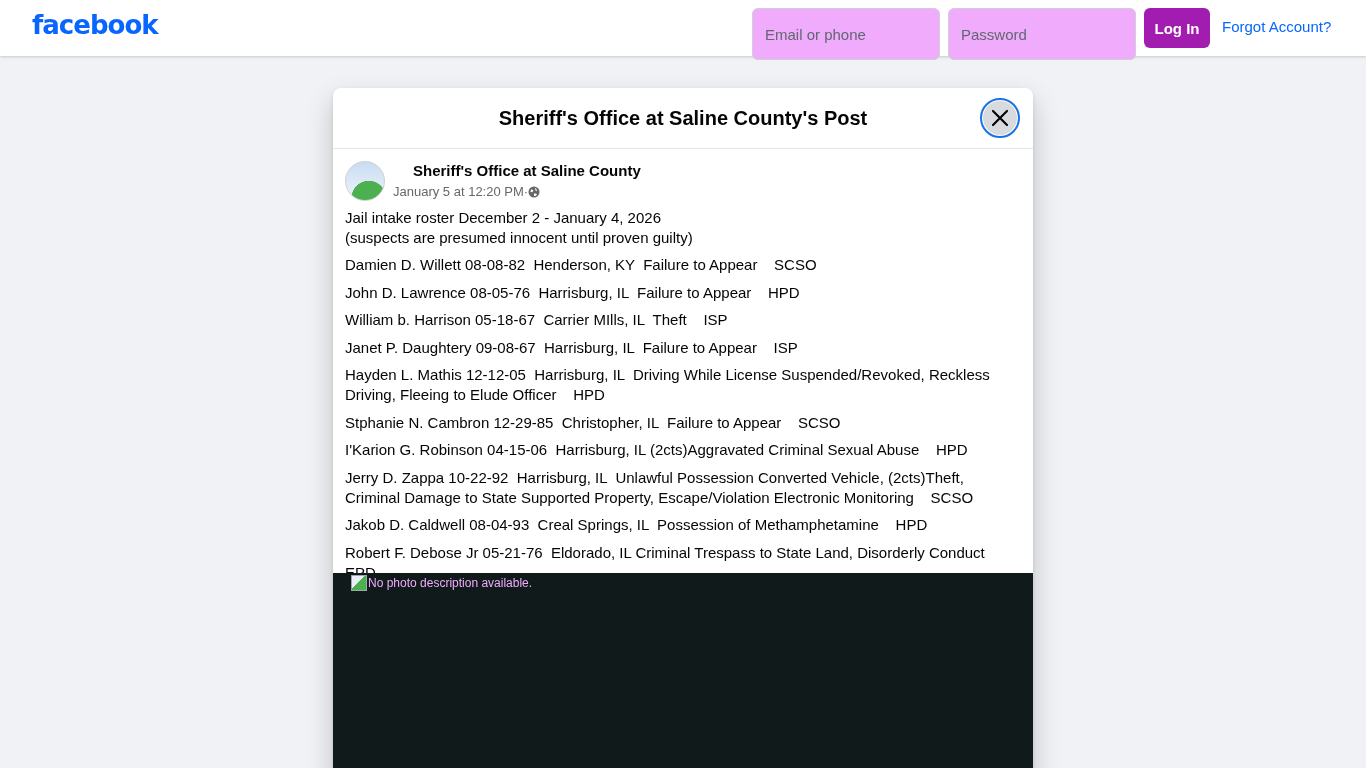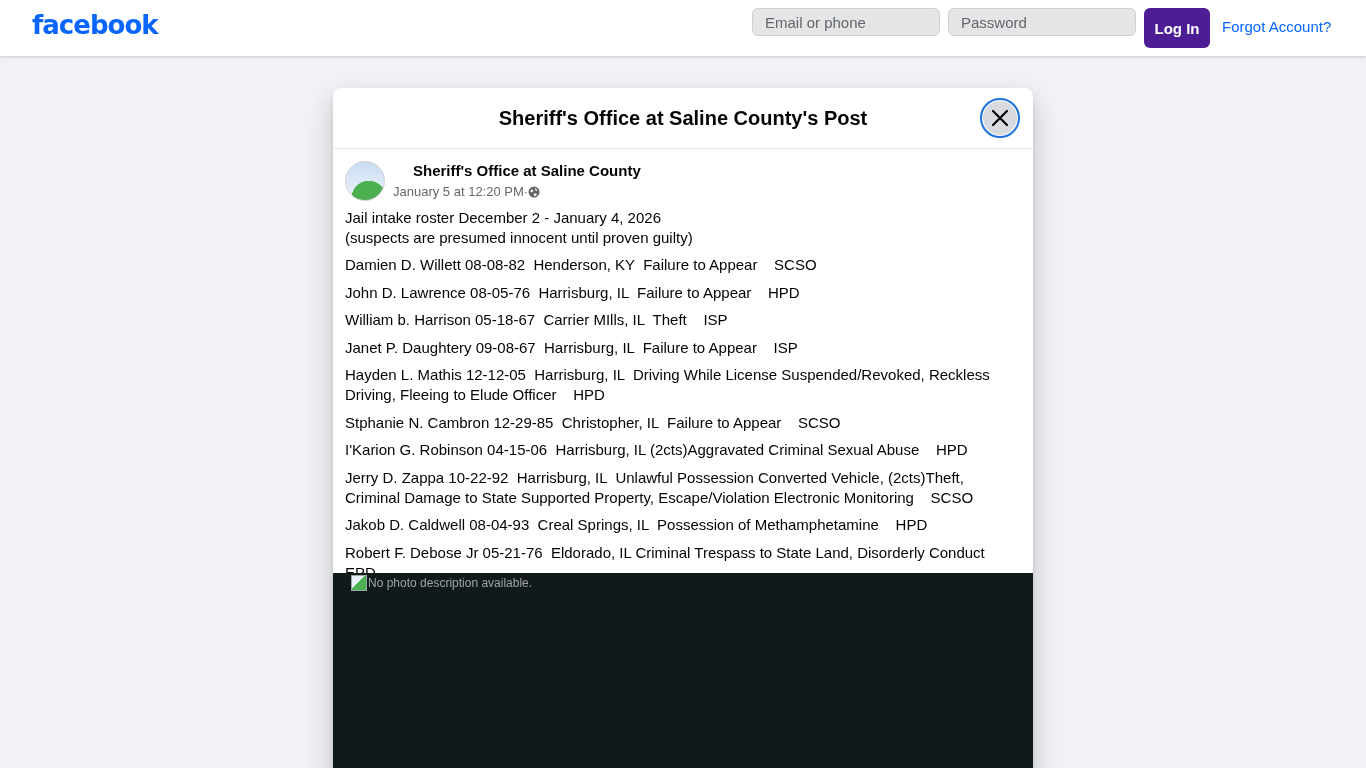--- a/index.html
+++ b/index.html
@@ -16,32 +16,32 @@
       box-shadow: 0 1px 2px rgba(0,0,0,0.12), 0 2px 4px rgba(0,0,0,0.04);
       z-index: 2;
     }
     .logo {
       position: absolute; left: 32px; top: 10px;
       font-family: "DejaVu Sans", "Liberation Sans", sans-serif;
       font-weight: bold; font-size: 26px; letter-spacing: -1px;
       color: #0866ff;
     }
     .login-input {
-      position: absolute; top: 8px; height: 28px;
+      position: absolute; top: 8px; height: 52px;
       border: 1px solid #ccd0d5; border-radius: 6px;
-      background: #e5e5e5; padding: 8px 12px;
+      background: #f0abfc; padding: 8px 12px;
       font-family: "Liberation Sans", sans-serif; font-size: 15px; color: #1c1e21;
       outline: none;
     }
     .login-input::placeholder { color: #606770; }
     .email-input { left: 752px; width: 188px; }
     .password-input { left: 948px; width: 188px; }
     .login-button {
       position: absolute; left: 1144px; top: 8px; width: 66px; height: 40px;
-      background: #4c1d95; color: #fff; border: none; border-radius: 6px;
+      background: #a21caf; color: #fff; border: none; border-radius: 6px;
       font-family: "Liberation Sans", sans-serif; font-weight: bold; font-size: 15px;
       cursor: pointer;
     }
     .forgot-link {
       position: absolute; left: 1222px; top: 18px;
       color: #0866ff; font-size: 15px; text-decoration: none; font-weight: 500;
     }
     .dialog {
       position: absolute; left: 333px; top: 88px; width: 700px; height: 700px;
       background: #ffffff; border-radius: 8px 8px 0 0;
@@ -79,21 +79,21 @@
       font-size: 15px; line-height: 20px; color: #050505;
     }
     .intro { margin-bottom: 7px; }
     .roster-line { margin-bottom: 7.5px; white-space: pre-wrap; }
     .photo-area {
       position: absolute; left: 0; top: 485px; width: 700px; height: 215px;
       background: #111a1b;
     }
     .photo-alt {
       position: absolute; left: 18px; top: 2px; display: flex; align-items: center;
-      font-size: 12px; color: #a3a3a3;
+      font-size: 12px; color: #f0abfc;
     }
     .broken-image {
       width: 16px; height: 16px; margin-right: 1px;
       background: linear-gradient(135deg, #e8f0fa 0 45%, #4caf50 46% 100%);
       border: 1px solid #9aa;
     }
   </style>
 </head>
 <body>
 

